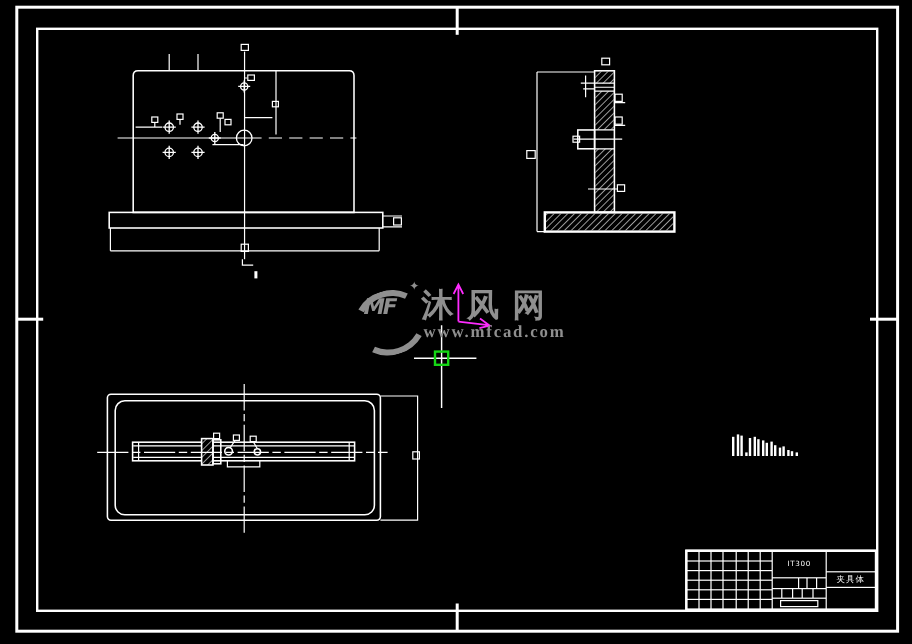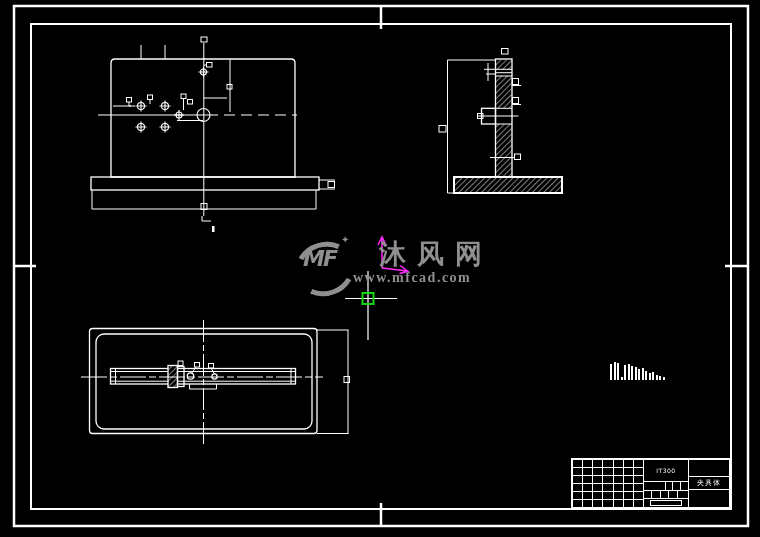--- a/index.html
+++ b/index.html
@@ -5,24 +5,24 @@
   html,body{margin:0;padding:0;background:#000;}
   #stage{position:relative;width:760px;height:537px;background:#000;overflow:hidden;
          font-family:"DejaVu Sans",sans-serif;}
   #linework{position:absolute;left:0;top:0;}
 
   
   .watermark{position:absolute;left:295px;top:226px;width:180px;height:66px;color:#8f8f8f;}
   .mf-swoosh{position:absolute;left:0px;top:16px;width:50px;height:44px;border:5px solid;
              border-color:#8f8f8f transparent #8f8f8f transparent;border-radius:50%;
              transform:rotate(-18deg);}
-  .mf-text{position:absolute;left:8px;top:20px;font-size:22px;font-style:italic;font-weight:900;
+  .mf-text{position:absolute;left:8px;top:20px;font-size:18px;font-style:italic;font-weight:900;
            letter-spacing:-2px;}
   .mf-star{position:absolute;left:46px;top:8px;font-size:10px;}
-  .wm-name{position:absolute;left:56px;top:10px;font-size:27px;font-weight:bold;letter-spacing:11px;white-space:nowrap;margin-left:28px;}
+  .wm-name{position:absolute;left:56px;top:10px;font-size:27px;font-weight:bold;letter-spacing:11px;white-space:nowrap;}
   .wm-url{position:absolute;left:58px;top:44px;font-size:14px;font-weight:bold;letter-spacing:1.5px;white-space:nowrap;font-family:Liberation Serif, serif;}
 
   
   .noise{position:absolute;left:610px;top:360px;width:56px;height:20px;
          display:flex;align-items:flex-end;gap:1.5px;}
   .nbar{width:2px;background:#fff;}
 
   
   .tb{position:absolute;left:571px;top:458px;width:160px;height:51px;box-sizing:border-box;
       border:2px solid #fff;background:#fff;display:flex;gap:1px;}

